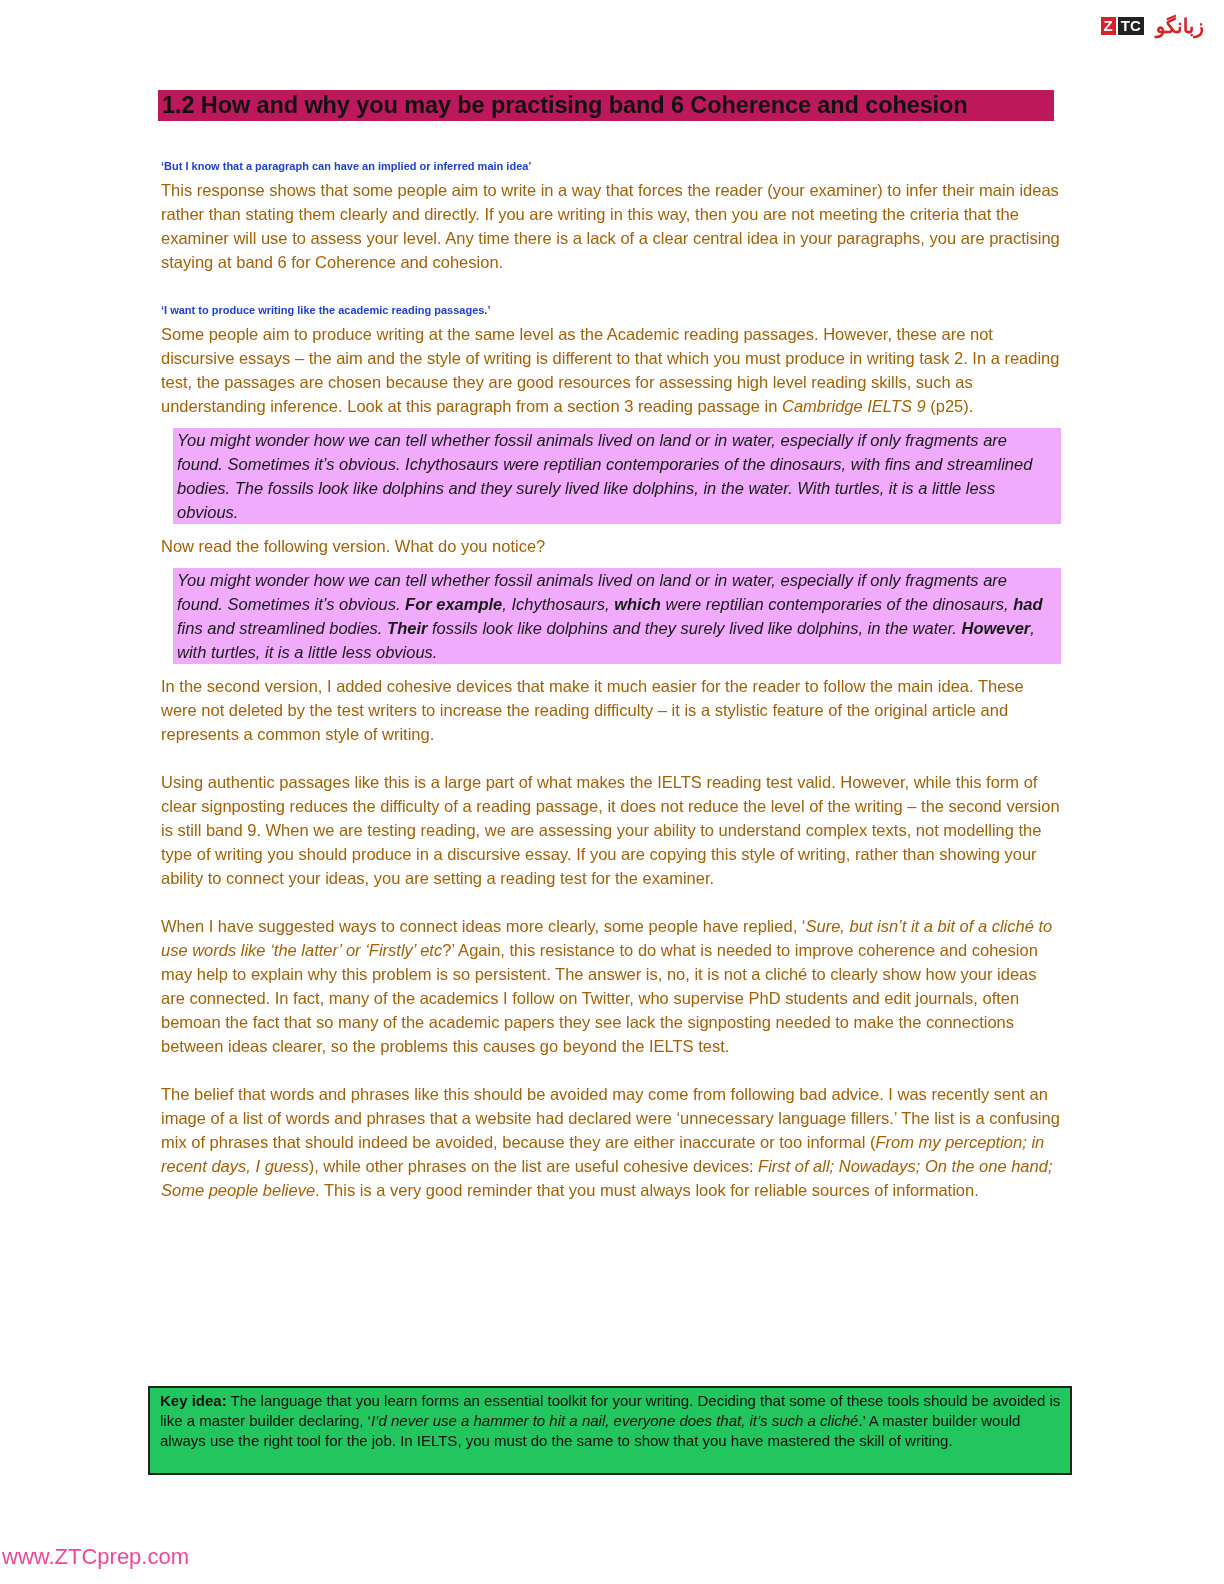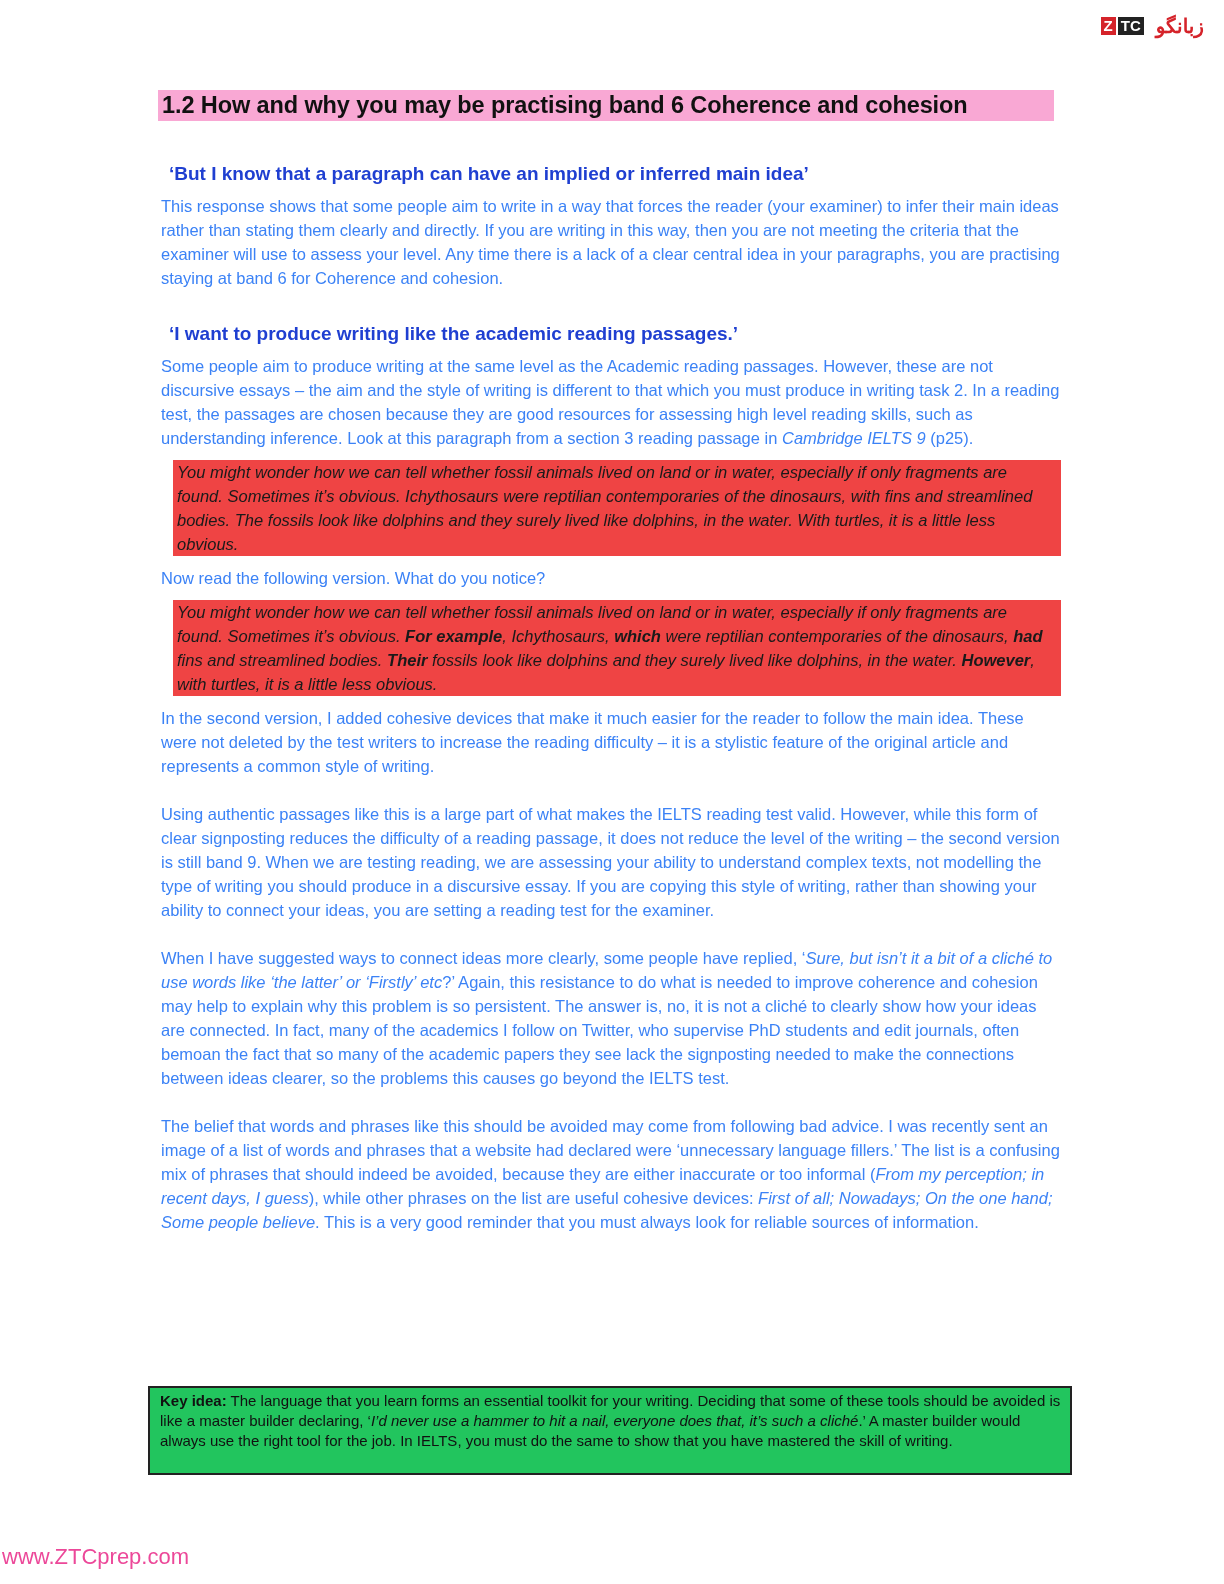--- a/index.html
+++ b/index.html
@@ -8,30 +8,30 @@
       font-family: "Liberation Sans", sans-serif; color: #1a1a1a;
     }
     .logo { position: absolute; top: 14px; right: 20px; display: flex; align-items: center; gap: 2px; }
     .logo-box { display: inline-block; height: 18px; line-height: 18px; font-weight: bold; font-size: 15px; padding: 0 3px; color: #fff; }
     .logo-z { background: #d5232a; }
     .logo-tc { background: #222; }
     .logo-fa { color: #d5232a; font-weight: bold; font-size: 20px; font-family: Liberation Serif, serif; margin-left: 10px; }
 
     .title-bar {
       position: absolute; left: 158px; top: 90px; width: 896px; height: 31px;
-      background: #f9a8d4; display: flex; align-items: center;
+      background: #be185d; display: flex; align-items: center;
     }
     .title-bar h1 { margin: 0 0 0 4px; font-size: 23.5px; font-weight: bold; color: #111; letter-spacing: -0.1px; }
 
     .content { position: absolute; left: 161px; top: 154px; width: 900px; }
-    .heading { color: #1f3fd1; font-weight: bold; font-size: 19px; line-height: 24px; margin: 8px; }
-    .para { font-size: 16.5px; line-height: 24px; margin: 0; color: #3b82f6; }
+    .heading { color: #1f3fd1; font-weight: bold; font-size: 11px; line-height: 24px; margin: 0; }
+    .para { font-size: 16.5px; line-height: 24px; margin: 0; color: #a16207; }
     .gap { height: 24px; }
     .quote {
-      background: #ef4444; margin: 10px 0 10px 12px; width: 880px;
+      background: #f0abfc; margin: 10px 0 10px 12px; width: 880px;
       padding: 0 4px; font-style: italic; font-size: 16.5px; line-height: 24px;
     }
     .quote b { font-weight: bold; text-align: right; }
     .keybox {
       position: absolute; left: 148px; top: 1386px; width: 910px; height: 82px;
       background: #22c55e; border: 2px solid #222; padding: 3px 0 0 10px;
       font-size: 15px; line-height: 20px; color: #111;
     }
     .footer { position: absolute; left: 2px; bottom: 14px; font-size: 22px; color: #ec4899; }
   </style>

